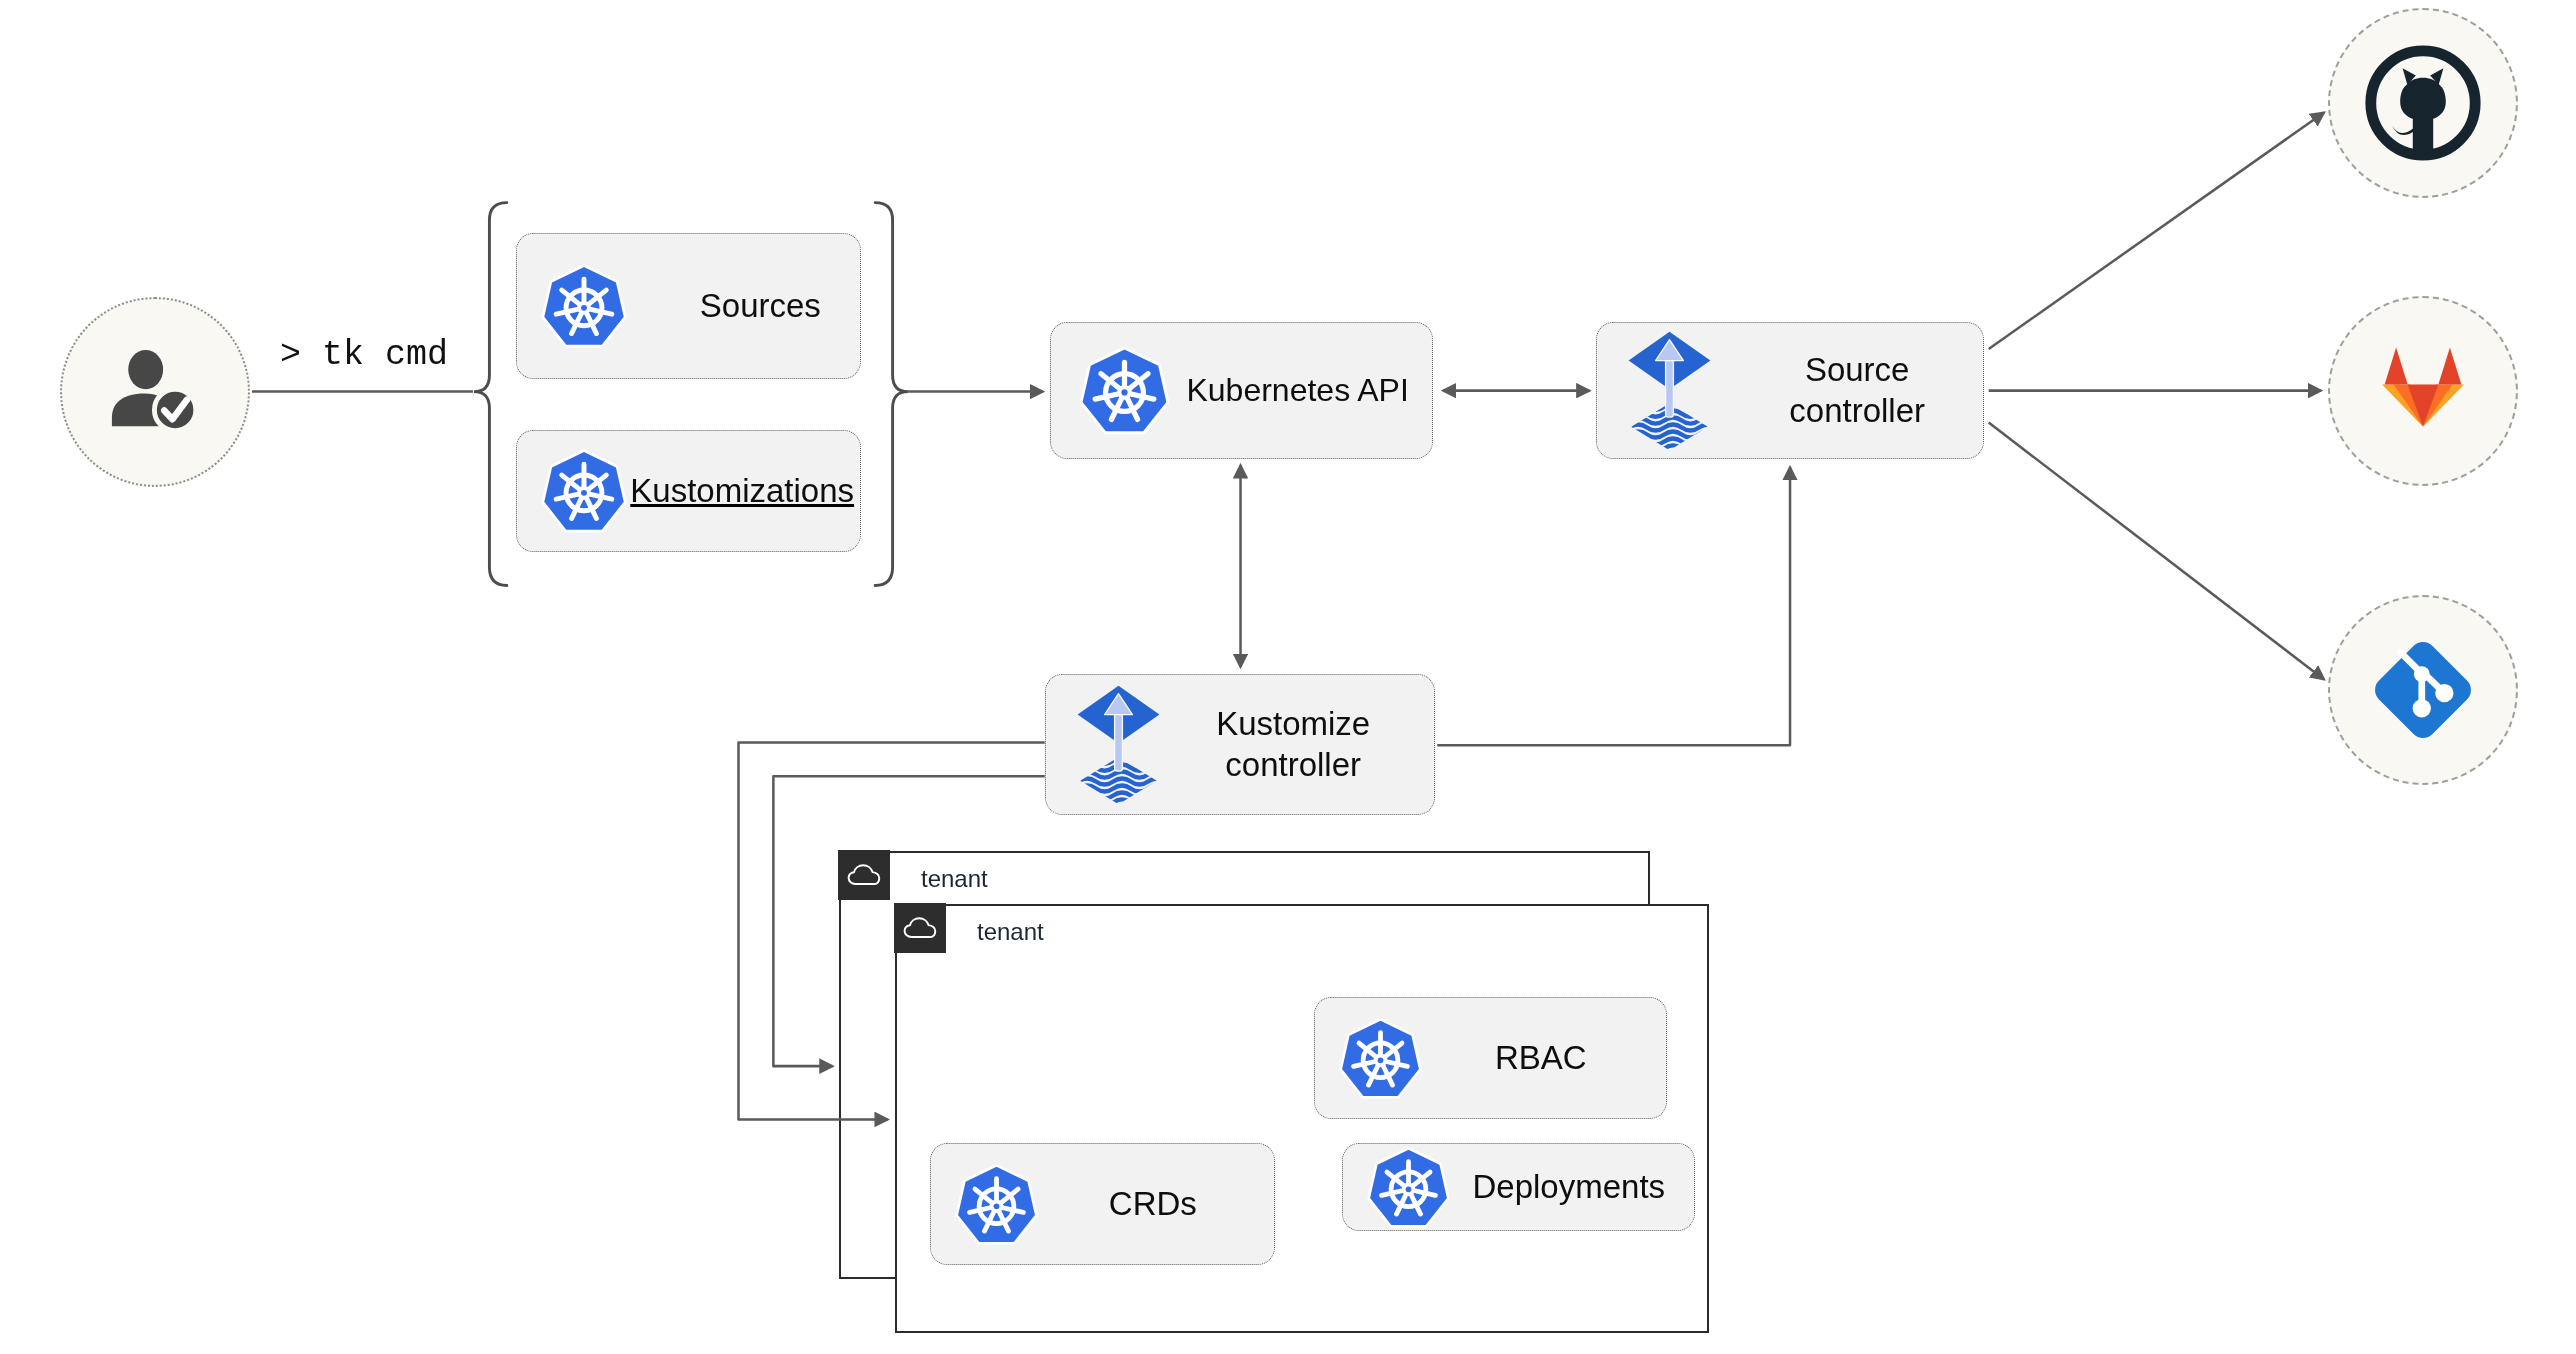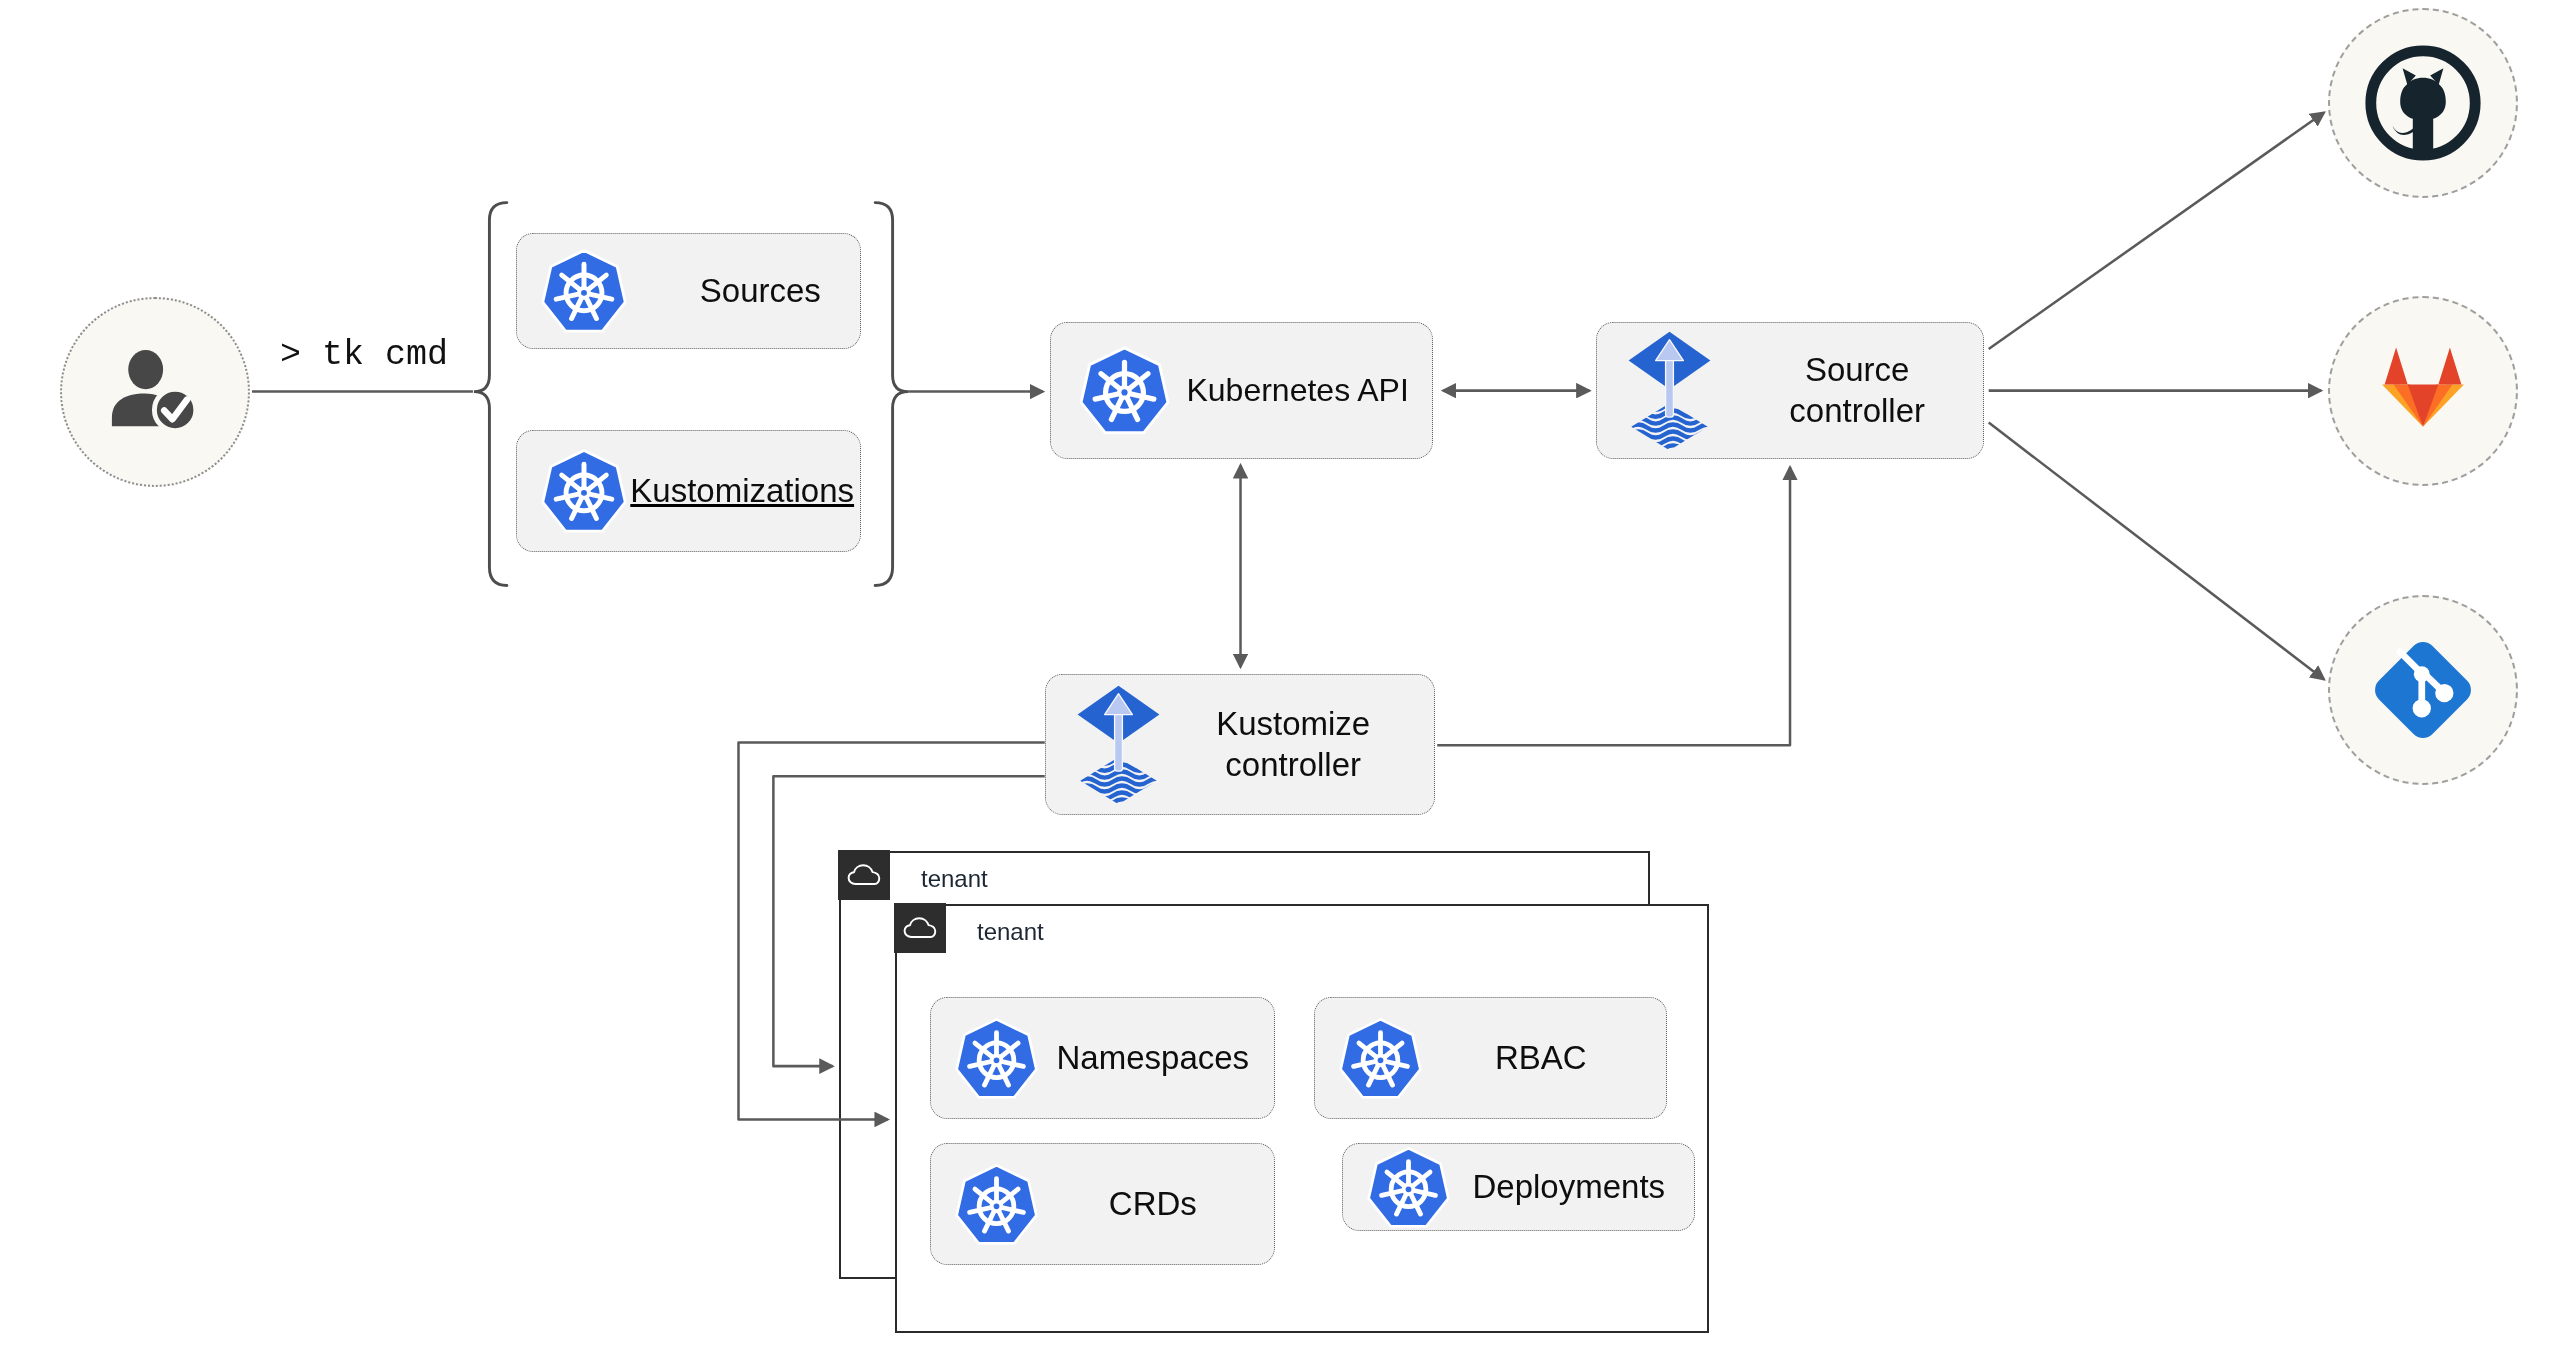--- a/index.html
+++ b/index.html
@@ -154,21 +154,21 @@
     <path class="conn" d="M2052,436 L2398,701" marker-end="url(#arrowhead)"></path>
   </svg>
 
   <div class="user-circle">
     <svg width="109" height="109" viewBox="0 0 100 100">
         <use href="#sym-person"></use>
       </svg>
   </div>
   <div class="cmd">&gt; tk cmd</div>
 
-  <div class="node" style="left:516px;top:233px;width:345px;height:116px;gap:40px;">
+  <div class="node" style="left:516px;top:233px;width:345px;height:146px;gap:40px;">
     <span class="icon-slot">
       <svg width="92" height="92" viewBox="0 0 100 100">
           <use href="#sym-k8s"></use>
         </svg>
       </span>
     <span class="lbl">Sources</span>
   </div>
   <div class="node" style="left:516px;top:430px;width:345px;height:122px;text-decoration:underline;">
     <span class="icon-slot">
       <svg width="92" height="92" viewBox="0 0 100 100">
@@ -216,28 +216,20 @@
 
   <div class="tenant" style="left:895px;top:904px;width:814px;height:429px;z-index:3;">
     <div class="badge">
       <svg width="37" height="25" viewBox="0 0 64 44">
           <use href="#sym-cloud"></use>
         </svg>
       </div>
     <div class="tlabel">tenant</div>
   </div>
 
-  <div class="node" style="left:930px;top:997px;width:345px;height:122px;">
-    <span class="icon-slot">
-      <svg width="89" height="89" viewBox="0 0 100 100">
-          <use href="#sym-k8s"></use>
-        </svg>
-      </span>
-    <span class="lbl">Namespaces</span>
-  </div>
   <div class="node" style="left:930px;top:1143px;width:345px;height:122px;">
     <span class="icon-slot">
       <svg width="89" height="89" viewBox="0 0 100 100">
           <use href="#sym-k8s"></use>
         </svg>
       </span>
     <span class="lbl">CRDs</span>
   </div>
   <div class="node" style="left:1314px;top:997px;width:353px;height:122px;">
     <span class="icon-slot">

